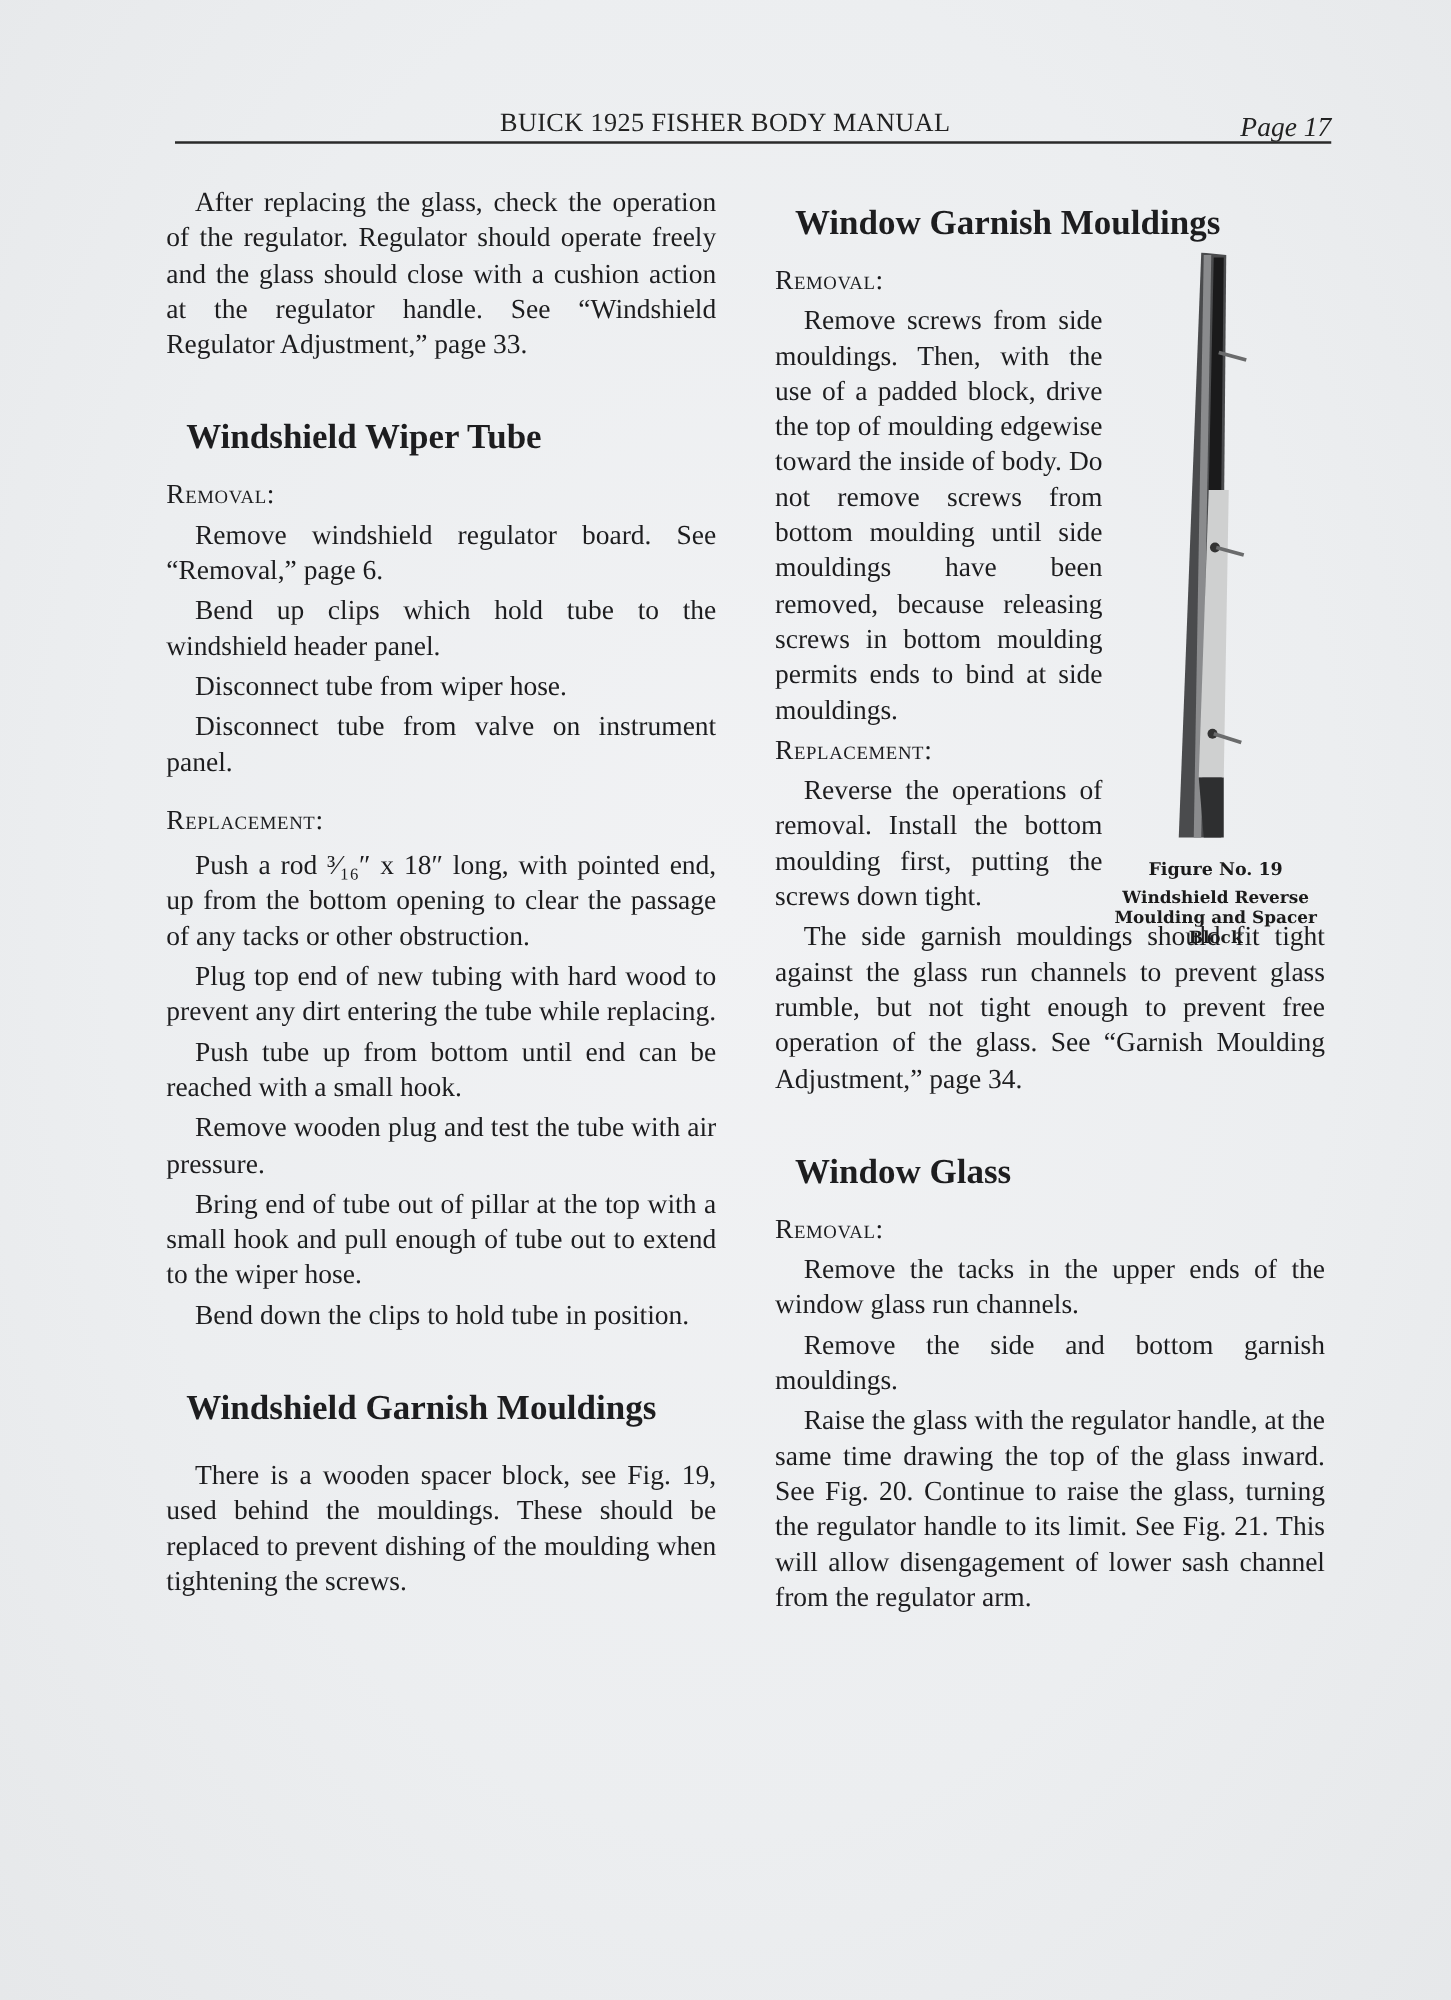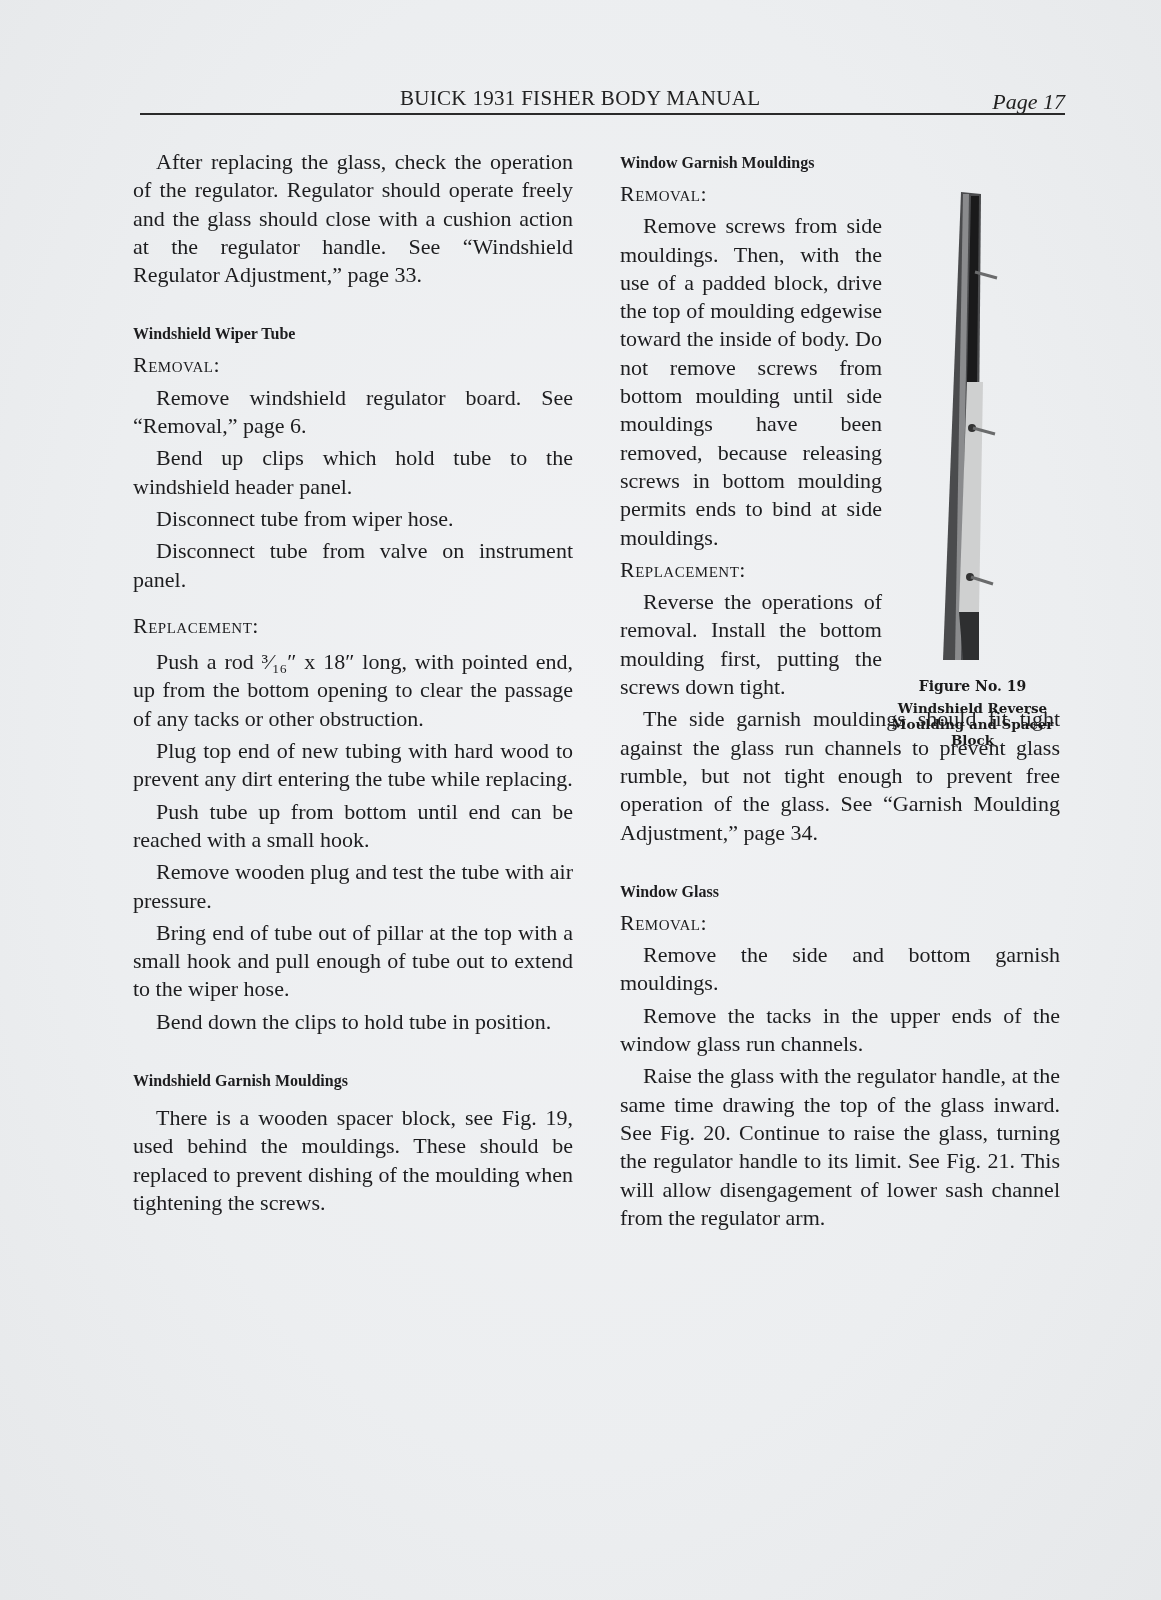--- a/index.html
+++ b/index.html
@@ -14,38 +14,38 @@
     background: radial-gradient(ellipse at 50% 45%, #f1f2f4 0%, #eceef0 60%, #e6e8ea 100%); }
   .header { position:absolute; left:140px; top:86px; width:925px; height:30px; }
   .header-title { position:absolute; left:260px; top:0; font-size:21px; letter-spacing:0.3px; color:#222; }
   .header-page { position:absolute; right:0; top:3px; font-size:22px; font-style:italic; color:#222; }
   .header-rule { position:absolute; left:0; top:27px; width:925px; height:2px; background:#2a2a2a; }
 
   .col { position:absolute; top:148px; width:440px; font-size:22px; line-height:28.3px; text-align:justify; }
   .col-left { left:133px; }
   .col-right { left:620px; width:440px; }
   p { margin:0 0 4px 0; text-indent:23px; }
-  .h { font-weight:bold; font-size:16px; margin:0; text-indent:0; line-height:30px; }
+  .h { font-weight:bold; font-size:28px; margin:16px; text-indent:0; line-height:30px; }
   .sub { font-variant:small-caps; text-indent:0; margin:2px 0 4px 0; letter-spacing:0.5px; }
   .gap { height:26px; }
   .narrow p, .narrow .sub { width:262px; }
 
-  .figure { position:absolute; left:885px; top:190px; width:175px; height:560px; }
+  .figure { position:absolute; left:885px; top:200px; width:175px; height:560px; }
   .fig-art { position:absolute; left:54px; top:2px; width:60px; height:470px; }
   .fig-cap { position:absolute; left:0; top:488px; width:175px; text-align:center;
     font-family:"DejaVu Serif", serif; font-weight:bold; font-size:13.5px; line-height:16px; color:#1a1a1a; }
   .fig-cap .num { font-size:14px; margin-bottom:6px; display:block; }
 </style>
 </head>
 <body>
 
 <div class="page">
 
   <div class="header">
-    <div class="header-title">BUICK 1931 FISHER BODY MANUAL</div>
+    <div class="header-title">BUICK 1925 FISHER BODY MANUAL</div>
     <div class="header-page">Page 17</div>
     <div class="header-rule"></div>
   </div>
 
   <div class="col col-left">
     <p>After replacing the glass, check the operation of the regulator. Regulator should operate freely and the glass should close with a cushion action at the regulator handle. See “Windshield Regulator Adjustment,” page 33.</p>
     <div class="gap"></div>
     <div class="h">Windshield Wiper Tube</div>
     <div class="sub">Removal:</div>
     <p>Remove windshield regulator board. See “Removal,” page 6.</p>
@@ -72,22 +72,22 @@
       <div class="h">Window Garnish Mouldings</div>
       <div class="sub">Removal:</div>
       <p>Remove screws from side mouldings. Then, with the use of a padded block, drive the top of moulding edgewise toward the inside of body. Do not remove screws from bottom moulding until side mouldings have been removed, because releasing screws in bottom moulding permits ends to bind at side mouldings.</p>
       <div class="sub">Replacement:</div>
       <p>Reverse the operations of removal. Install the bottom moulding first, putting the screws down tight.</p>
     </div>
     <p>The side garnish mouldings should fit tight against the glass run channels to prevent glass rumble, but not tight enough to prevent free operation of the glass. See “Garnish Moulding Adjustment,” page 34.</p>
     <div class="gap"></div>
     <div class="h">Window Glass</div>
     <div class="sub">Removal:</div>
+    <p>Remove the tacks in the upper ends of the window glass run channels.</p>
     <p>Remove the side and bottom garnish mouldings.</p>
-    <p>Remove the tacks in the upper ends of the window glass run channels.</p>
     <p>Raise the glass with the regulator handle, at the same time drawing the top of the glass inward. See Fig. 20. Continue to raise the glass, turning the regulator handle to its limit. See Fig. 21. This will allow disengagement of lower sash channel from the regulator arm.</p>
   </div>
 
   <div class="figure">
     <svg class="fig-art" viewBox="0 0 60 470">
       <polygon points="22,0 42,2 38,468 4,468" fill="#4a4b4d"></polygon>
       <polygon points="24,2 30,2 22,468 16,468" fill="#8a8b8d"></polygon>
       <polygon points="32,4 40,4 38,190 28,190" fill="#1a1a1b"></polygon>
       <polygon points="28,190 44,190 40,420 20,420" fill="#cfd0d0"></polygon>
       <polygon points="20,420 40,420 40,468 24,468" fill="#2e2f30"></polygon>

